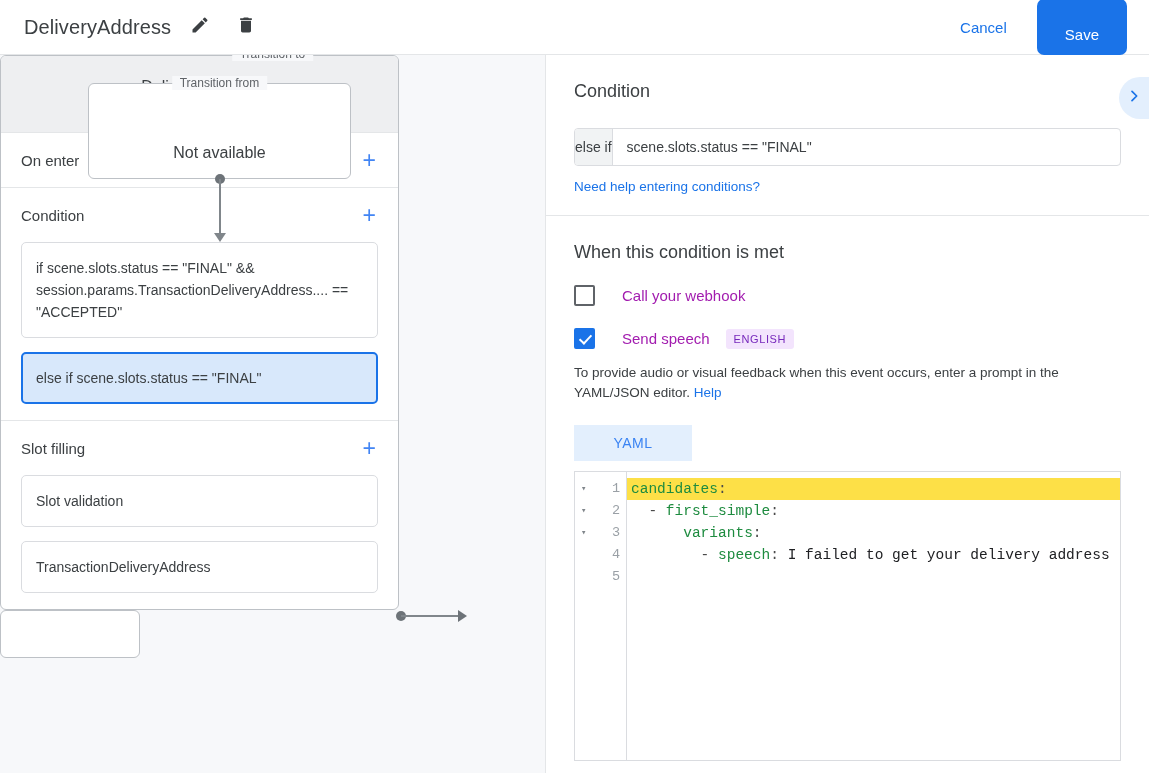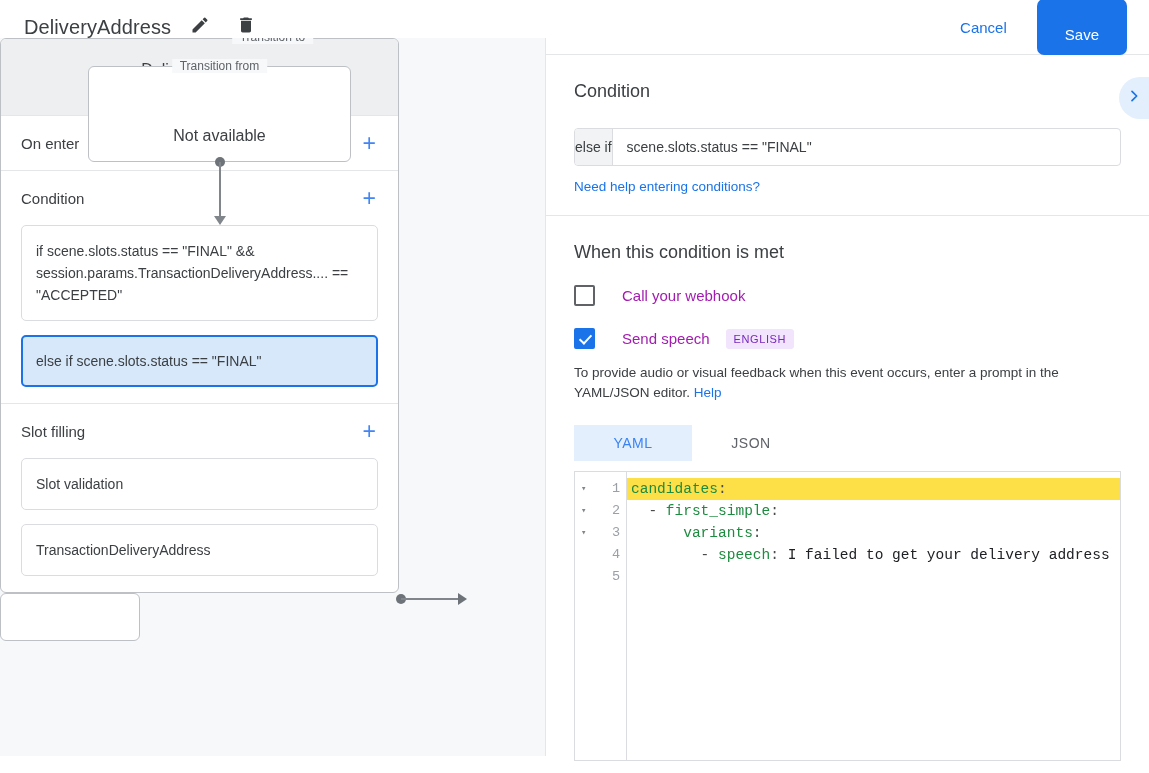--- a/index.html
+++ b/index.html
@@ -53,21 +53,21 @@
     height: 56px;
     line-height: 40px;
     border: none; border-radius: 7px;
     margin-left: 14px; margin-right: 22px;
     cursor: pointer;
     font-family: inherit;
   }
 
   
   .graph-panel {
-    position: absolute; left: 0; top: 38px;
+    position: absolute; left: 0; top: 55px;
     width: 546px; height: 718px;
     background: #f7f8fa;
     border-right: 1px solid #e4e6e8;
     overflow: hidden;
   }
   .node {
     position: absolute;
     background: #ffffff;
     border: 1px solid #bdc1c6;
     border-radius: 6px;
@@ -466,21 +466,20 @@
         <span class="lang-badge">ENGLISH</span>
       </div>
 
       <div class="help-text">
         <span>To provide audio or visual feedback when this event occurs, enter a prompt in the YAML/JSON editor.</span>
         <span class="link">Help</span>
       </div>
 
       <div class="editor-tabs" id="editor-tabs">
           <div class="etab active">YAML</div>
-          <div class="etab">JSON</div>
         </div>
 
       <div class="editor">
         <div class="gutter" id="editor-gutter">
             <div class="gline">
               <span class="fold">▾</span>
               <span>1</span>
             </div>
             <div class="gline">
               <span class="fold">▾</span>

